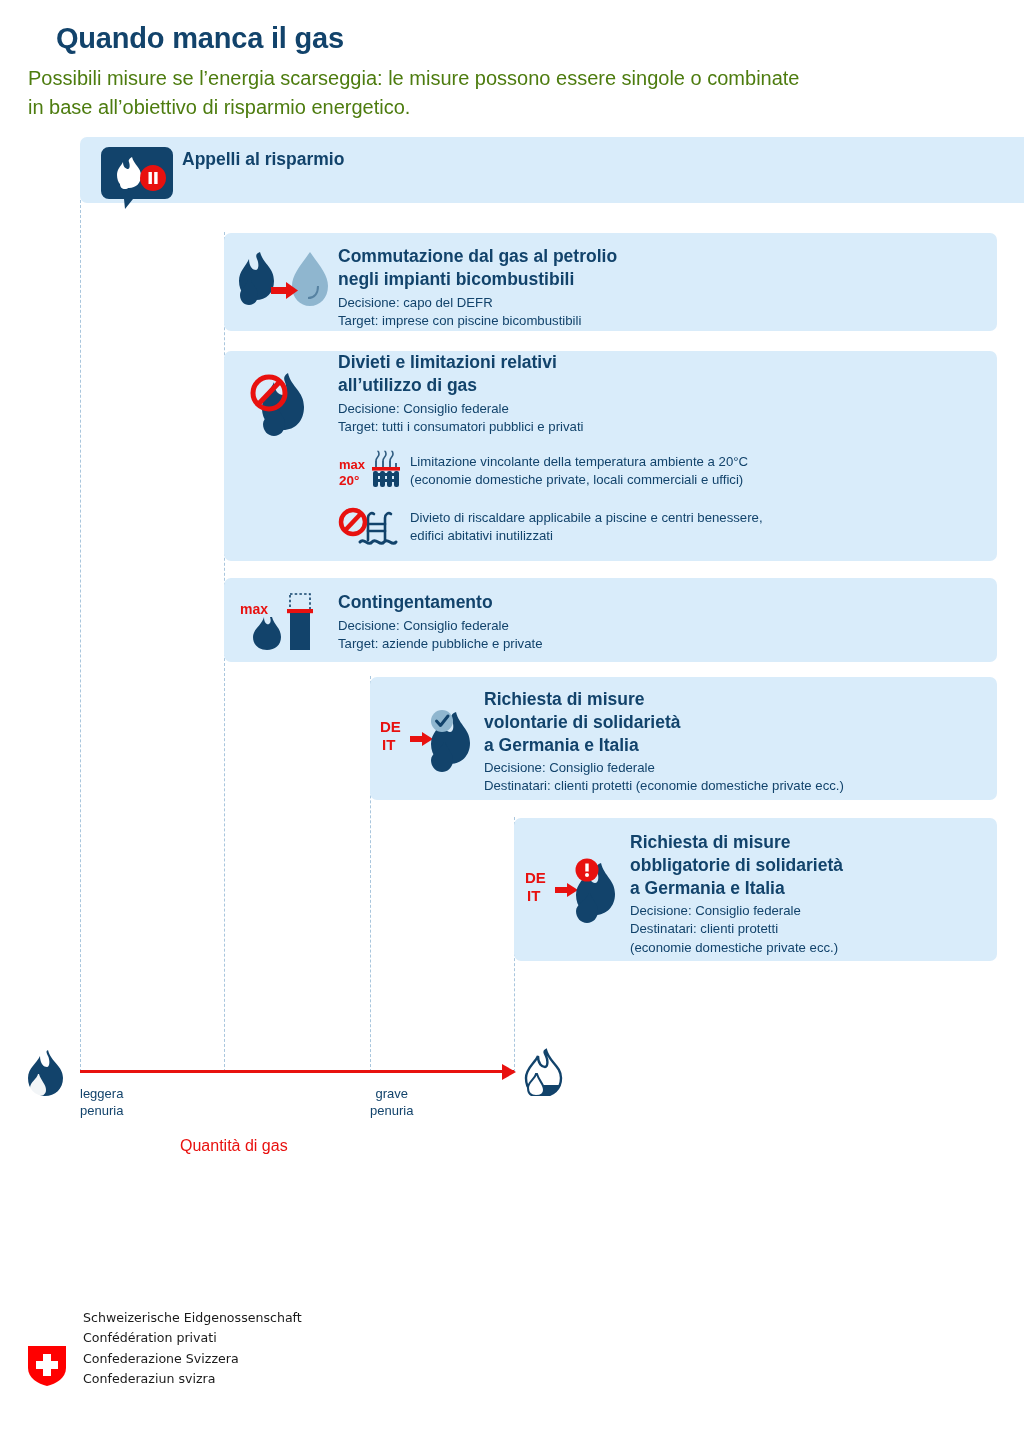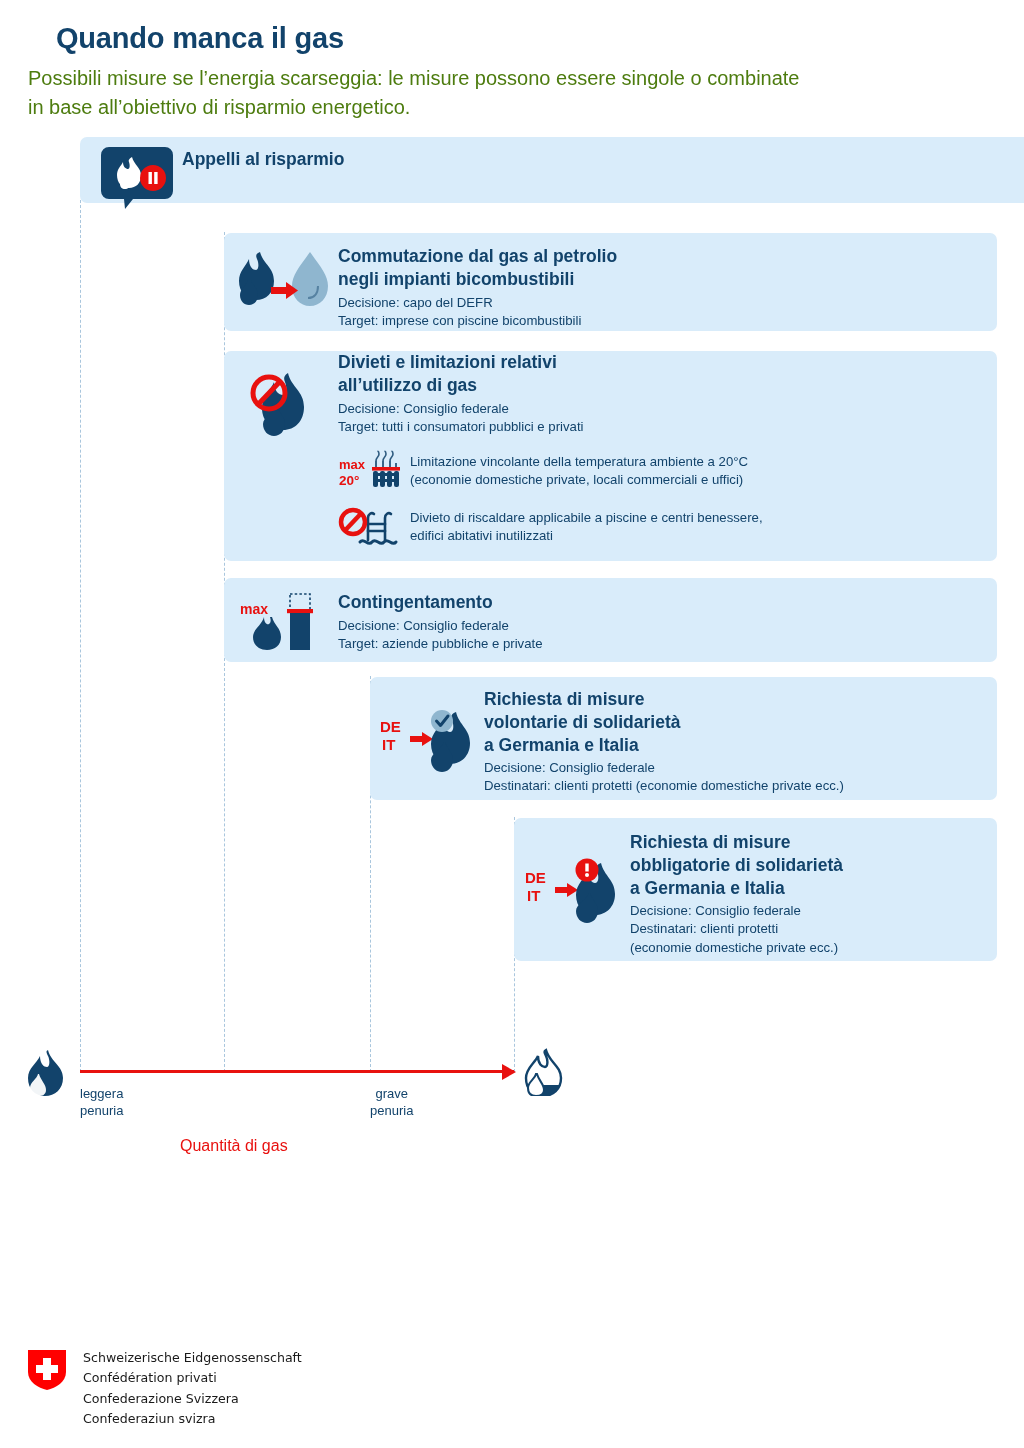--- a/index.html
+++ b/index.html
@@ -158,21 +158,21 @@
   .axis-label.left   { left: 80px;  top: 1086px; }
   .axis-label.right  { left: 370px; top: 1086px; }
   .axis-label.middle {
     left: 180px; top: 1088px;
     color: #e8110f;
     font-size: 16px;
     margin-top: 48px;
   }
 
   
-  .footer { position: absolute; left: 28px; top: 1348px; display: flex; align-items: flex-start; }
+  .footer { position: absolute; left: 28px; top: 1308px; display: flex; align-items: flex-end; }
   .swiss-shield { flex: 0 0 auto; margin-right: 17px; margin-top: 2px; }
   .footer-lines {
     font-size: 12.6px;
     line-height: 1.62;
     color: #1a1a1a;
     font-family: "DejaVu Sans", sans-serif;
   }
   .footer-lines div { white-space: nowrap; }
 </style>
 </head>

